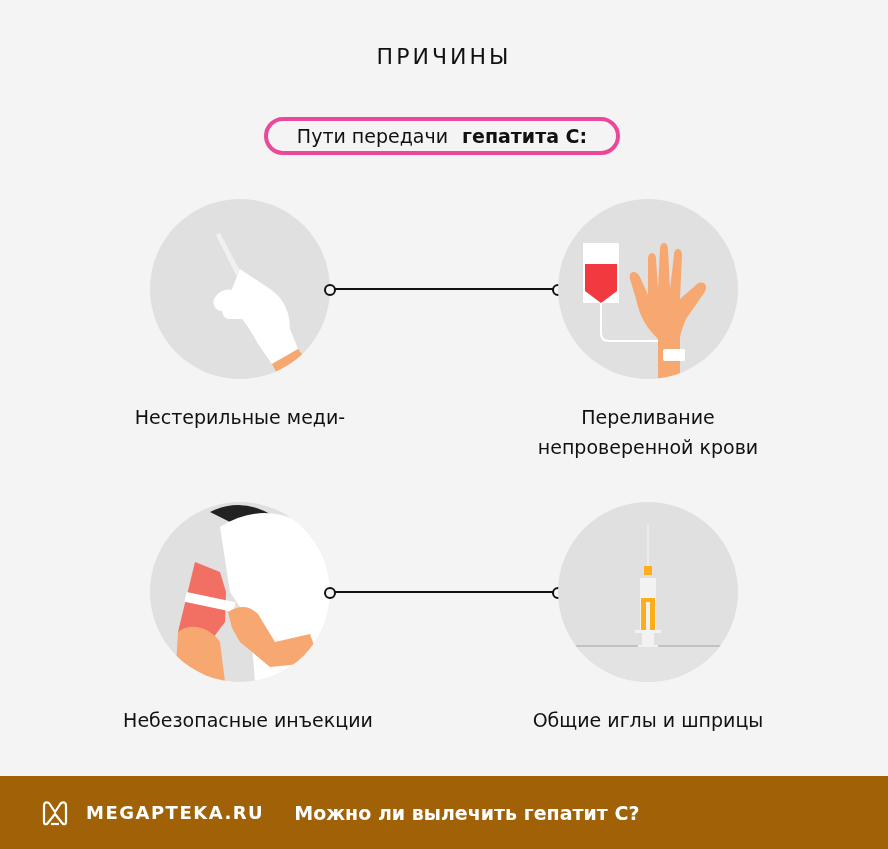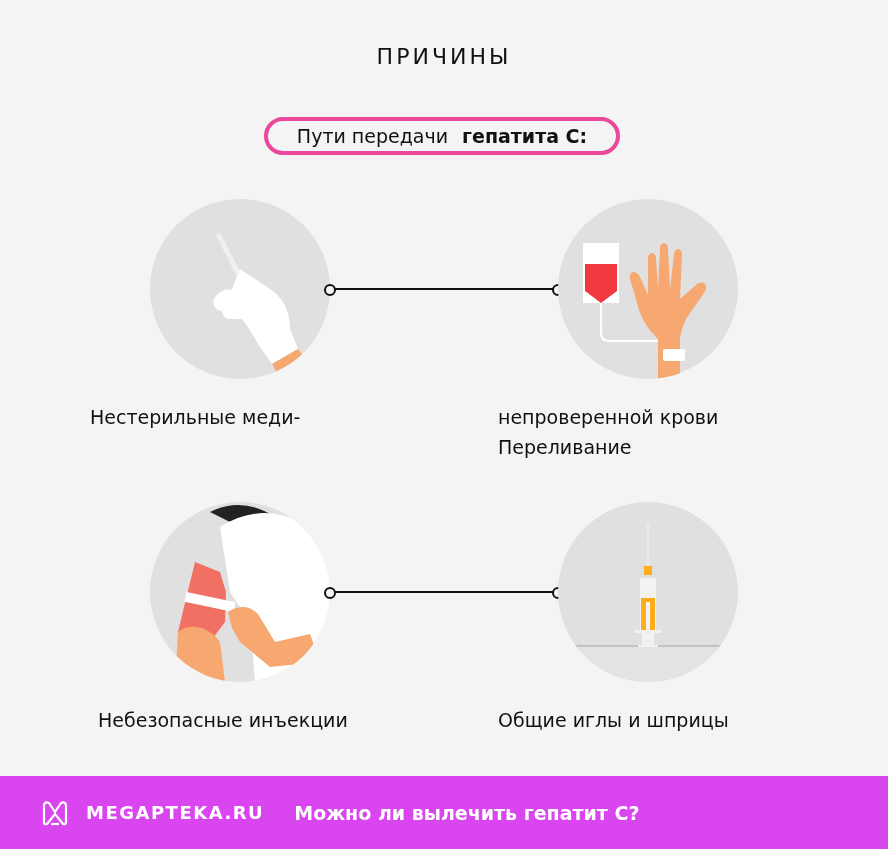--- a/index.html
+++ b/index.html
@@ -4,22 +4,22 @@
 <style>
   html,body{margin:0;padding:0;}
   body{width:888px;height:849px;background:#f4f4f4;position:relative;overflow:hidden;font-family:"DejaVu Sans","Liberation Sans",sans-serif;color:#111;}
   .title{position:absolute;top:44px;left:0;width:888px;text-align:center;font-weight:normal;font-size:22px;letter-spacing:3px;}
   .pill{position:absolute;left:264px;top:117px;width:356px;height:38px;border:4px solid #ec4899;border-radius:22px;box-sizing:border-box;display:flex;align-items:center;justify-content:center;font-size:19px;white-space:nowrap;}
   .pill b{margin-left:14px;}
   .circle{position:absolute;width:180px;height:180px;border-radius:50%;background:#e0e0e0;overflow:hidden;}
   .circle svg{width:180px;height:180px;display:block;}
   .connector{position:absolute;height:2px;background:#111;}
   .dot{position:absolute;width:8px;height:8px;border:2px solid #111;border-radius:50%;background:#f4f4f4;}
-  .label{position:absolute;text-align:left;font-size:19px;line-height:30px;}
-  .footer{position:absolute;left:0;top:776px;width:888px;height:73px;background:#d946ef;display:flex;align-items:center;}
+  .label{position:absolute;text-align:center;font-size:19px;line-height:30px;}
+  .footer{position:absolute;left:0;top:776px;width:888px;height:73px;background:#a16207;display:flex;align-items:center;}
   .logo{margin-left:40px;width:30px;height:30px;}
   .brand{margin-left:16px;color:#fff;font-weight:bold;font-size:18px;letter-spacing:1.5px;}
   .flink{margin-left:30px;color:#fff;font-weight:bold;font-size:19px;}
 </style>
 </head>
 <body>
 
 <div class="title">ПРИЧИНЫ</div>
 
 <div class="pill">
@@ -48,22 +48,22 @@
     <rect x="105" y="150" width="22" height="12" rx="2" fill="#fff"></rect>
     <path d="M100,180 L100,140 C88,128 82,118 78,100 L72,80 C70,72 78,70 82,78 L90,96 L90,60 C90,52 98,52 98,60 L100,90 L102,50 C102,42 110,42 110,50 L112,90 L116,56 C116,48 124,48 124,56 L122,100 L138,86 C144,80 152,86 146,94 L128,120 C124,130 122,136 122,140 L122,180 Z" fill="#f7a770"></path>
     <rect x="105" y="150" width="22" height="12" rx="2" fill="#fff"></rect>
   </svg>
 </div>
 
 <div class="label" style="left:90px;top:402px;width:300px;">
   <div>Нестерильные меди-</div>
 </div>
 <div class="label" style="left:498px;top:402px;width:300px;">
+  <div>Переливание</div>
   <div>непроверенной крови</div>
-  <div>Переливание</div>
 </div>
 
 <div class="circle" style="left:150px;top:502px;">
   <svg viewBox="0 0 180 180">
     <path d="M60,10 Q90,-5 120,12 L100,30 Z" fill="#222"></path>
     <path d="M70,25 Q110,0 150,20 L180,60 L180,180 L105,180 L100,120 L80,90 Z" fill="#ffffff"></path>
     <path d="M45,60 L70,70 L76,90 L75,120 L60,140 L28,130 Z" fill="#f55a4e" opacity="0.85"></path>
     <rect x="35" y="95" width="50" height="10" transform="rotate(12 60 100)" fill="#ffffff"></rect>
     <path d="M28,130 C40,120 60,125 70,140 L75,180 L25,180 Z" fill="#f7a770"></path>
     <path d="M78,110 C90,102 100,104 108,112 L125,140 L160,132 L170,160 L120,165 L90,140 L82,126 Z" fill="#f7a770"></path>

